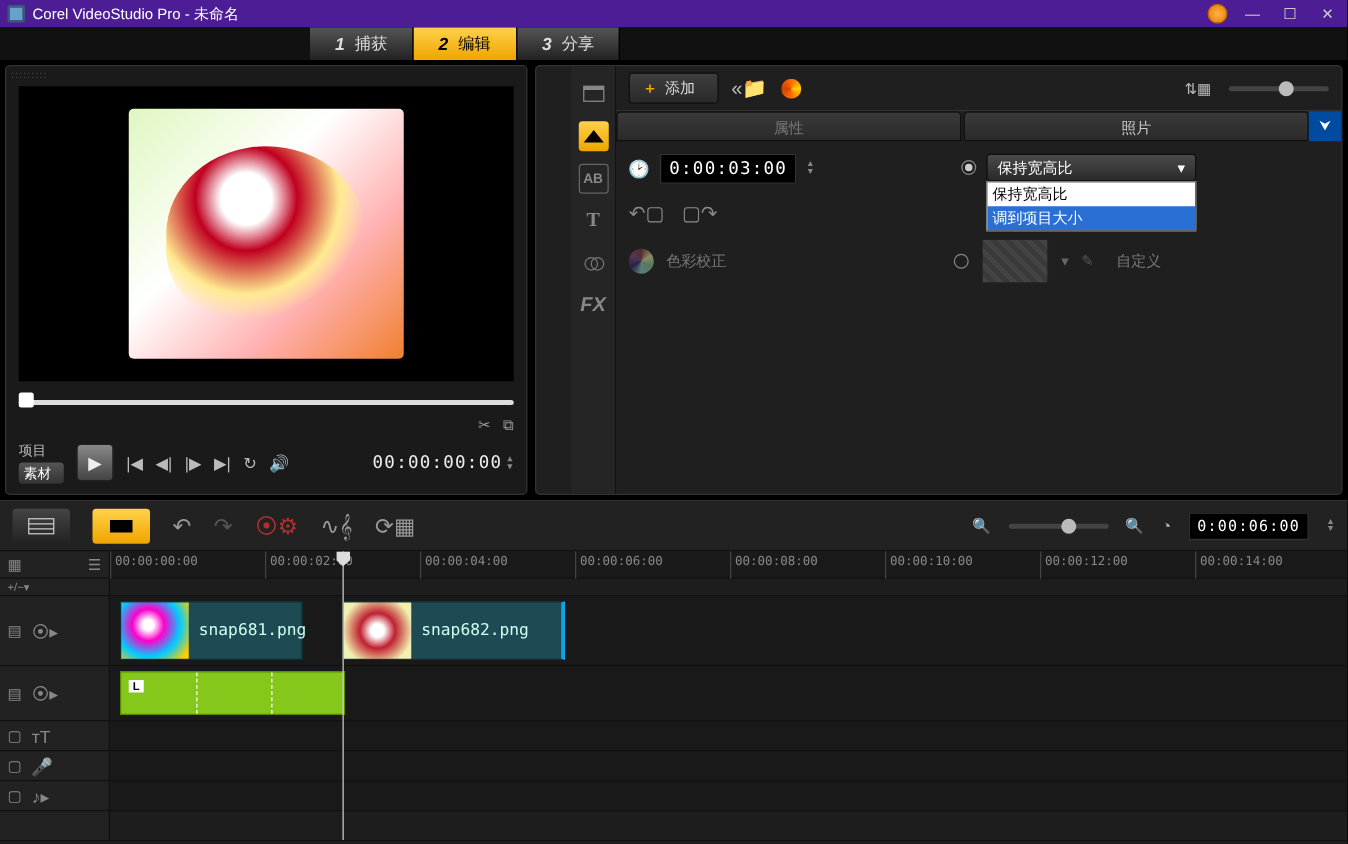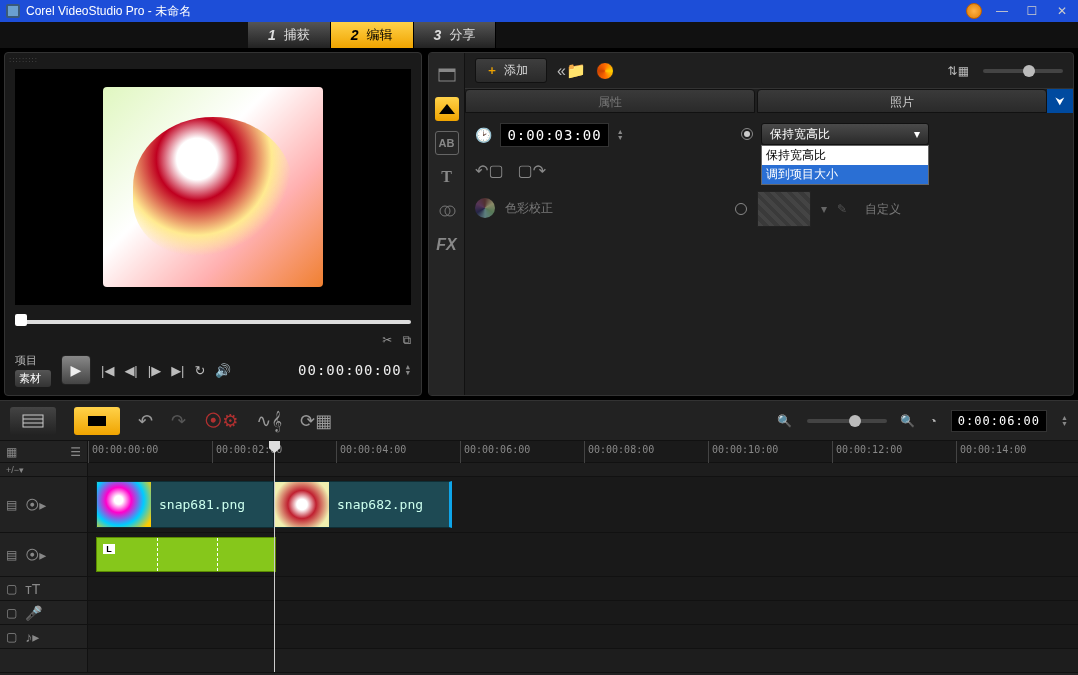--- a/index.html
+++ b/index.html
@@ -4,21 +4,21 @@
 <style>
   * { box-sizing: border-box; margin: 0; padding: 0; }
   body {
     width: 1078px; height: 675px;
     background: #000; color: #ccc;
     font-family: "Microsoft YaHei", "SimSun", Arial, sans-serif;
     font-size: 12px; overflow: hidden;
   }
   
   .titlebar {
-    height: 22px; background: #1d4ed8; display: flex; align-items: center;
+    height: 22px; background: #4c1d95; display: flex; align-items: center;
     padding: 0 6px; justify-content: space-between;
   }
   .titlebar-left { display: flex; align-items: center; gap: 6px; }
   .app-icon { width: 14px; height: 14px; background: #3a5a7a; border-radius: 2px; display:flex;align-items:center;justify-content:center;}
   .title-text { color: #fff; font-size: 12px; }
   .titlebar-right { display: flex; align-items: center; gap: 10px; }
   .badge-icon { width: 16px; height: 16px; background: radial-gradient(#ffb347,#e07b00); border-radius: 50%; border:1px solid #c06000;}
   .win-btn { width: 20px; height: 16px; display:flex;align-items:center;justify-content:center; color:#ccc; cursor:pointer;}
   
   .menubar { height: 26px; background: #111; display: flex; align-items: stretch; }
@@ -47,21 +47,21 @@
   .preview-controls { display:flex; align-items:center; gap:10px; padding:4px 10px 8px;}
   .mode-labels { display:flex; flex-direction:column; gap:2px; font-size:11px; color:#bbb; width:36px;}
   .mode-active { background:linear-gradient(#555,#333); border-radius:3px; padding:1px 4px; color:#fff;}
   .play-btn { width:30px; height:30px; background:linear-gradient(#888,#444); border:1px solid #222; border-radius:4px; display:flex;align-items:center;justify-content:center; color:#eee; font-size:14px; cursor:pointer;}
   .ctrl-icons { display:flex; gap:10px; color:#bbb; font-size:13px;}
   .ctrl-icons span{cursor:pointer;}
   .timecode { margin-left:auto; font-family:monospace; font-size:14px; color:#eee; letter-spacing:1px; display:flex; align-items:center; gap:4px;}
   .timecode .spin { display:flex; flex-direction:column; font-size:7px; line-height:6px; color:#888;}
   
   .options-pane { flex:1; background:#1f1f1f; border:1px solid #333; border-radius:4px; display:flex;}
-  .side-tools { width:36px; background:#252525; border-right:1px solid #111; display:flex; flex-direction:column; align-items:center; gap:10px; padding:10px 0;}
+  .side-tools { width:36px; background:#252525; border-right:1px solid #111; display:flex; flex-direction:column; align-items:center; gap:10px; padding:10px 0;margin-left:28px;}
   .side-tools .st { width:24px; height:24px; display:flex;align-items:center;justify-content:center; color:#888; border-radius:3px; cursor:pointer;}
   .side-tools .st.active { background:linear-gradient(#ffd24a,#f0a400); color:#000; }
   .options-body { flex:1; display:flex; flex-direction:column; }
   .lib-toolbar { height:36px; display:flex; align-items:center; gap:10px; padding:0 10px; border-bottom:1px solid #333;}
   .add-btn { display:flex; align-items:center; gap:6px; color:#ddd; cursor:pointer; background:linear-gradient(#3e3e3e,#2a2a2a); padding:3px 18px 3px 10px; border-radius:3px; border:1px solid #111;}
   .lib-folder { color:#bbb; font-size:16px; display:flex;align-items:center; gap:2px;}
   .disc-icon { width:18px; height:18px; background: conic-gradient(#ff6a00,#ffd000,#ff6a00,#cc4400,#ff6a00); border-radius:50%; border:1px solid #222;}
   .lib-right { margin-left:auto; display:flex; align-items:center; gap:14px; color:#bbb;}
   .slider { width:80px; height:4px; background:#444; border-radius:2px; position:relative;}
   .slider .knob { position:absolute; top:-4px; left:40px; width:12px;height:12px;background:#bbb;border-radius:50%;}
@@ -389,21 +389,21 @@
           </div>
         <div class="tick" style="left:868px;">
             <span>00:00:14:00</span>
           </div>
       </div>
       <div style="height:14px;border-bottom:1px solid #111;"></div>
       <div class="playhead" style="left:186px;">
           <div class="grip"></div>
         </div>
       <div class="track tk-video">
-        <div class="clip clip1" style="left:8px;width:178px;">
+        <div class="clip clip1" style="left:8px;width:146px;">
           <div class="thumb"></div>
           <span>snap681.png</span>
         </div>
         <div class="clip clip2" style="left:186px;width:178px;">
           <div class="thumb"></div>
           <span>snap682.png</span>
         </div>
       </div>
       <div class="track tk-overlay">
         <div class="ov-clip">

